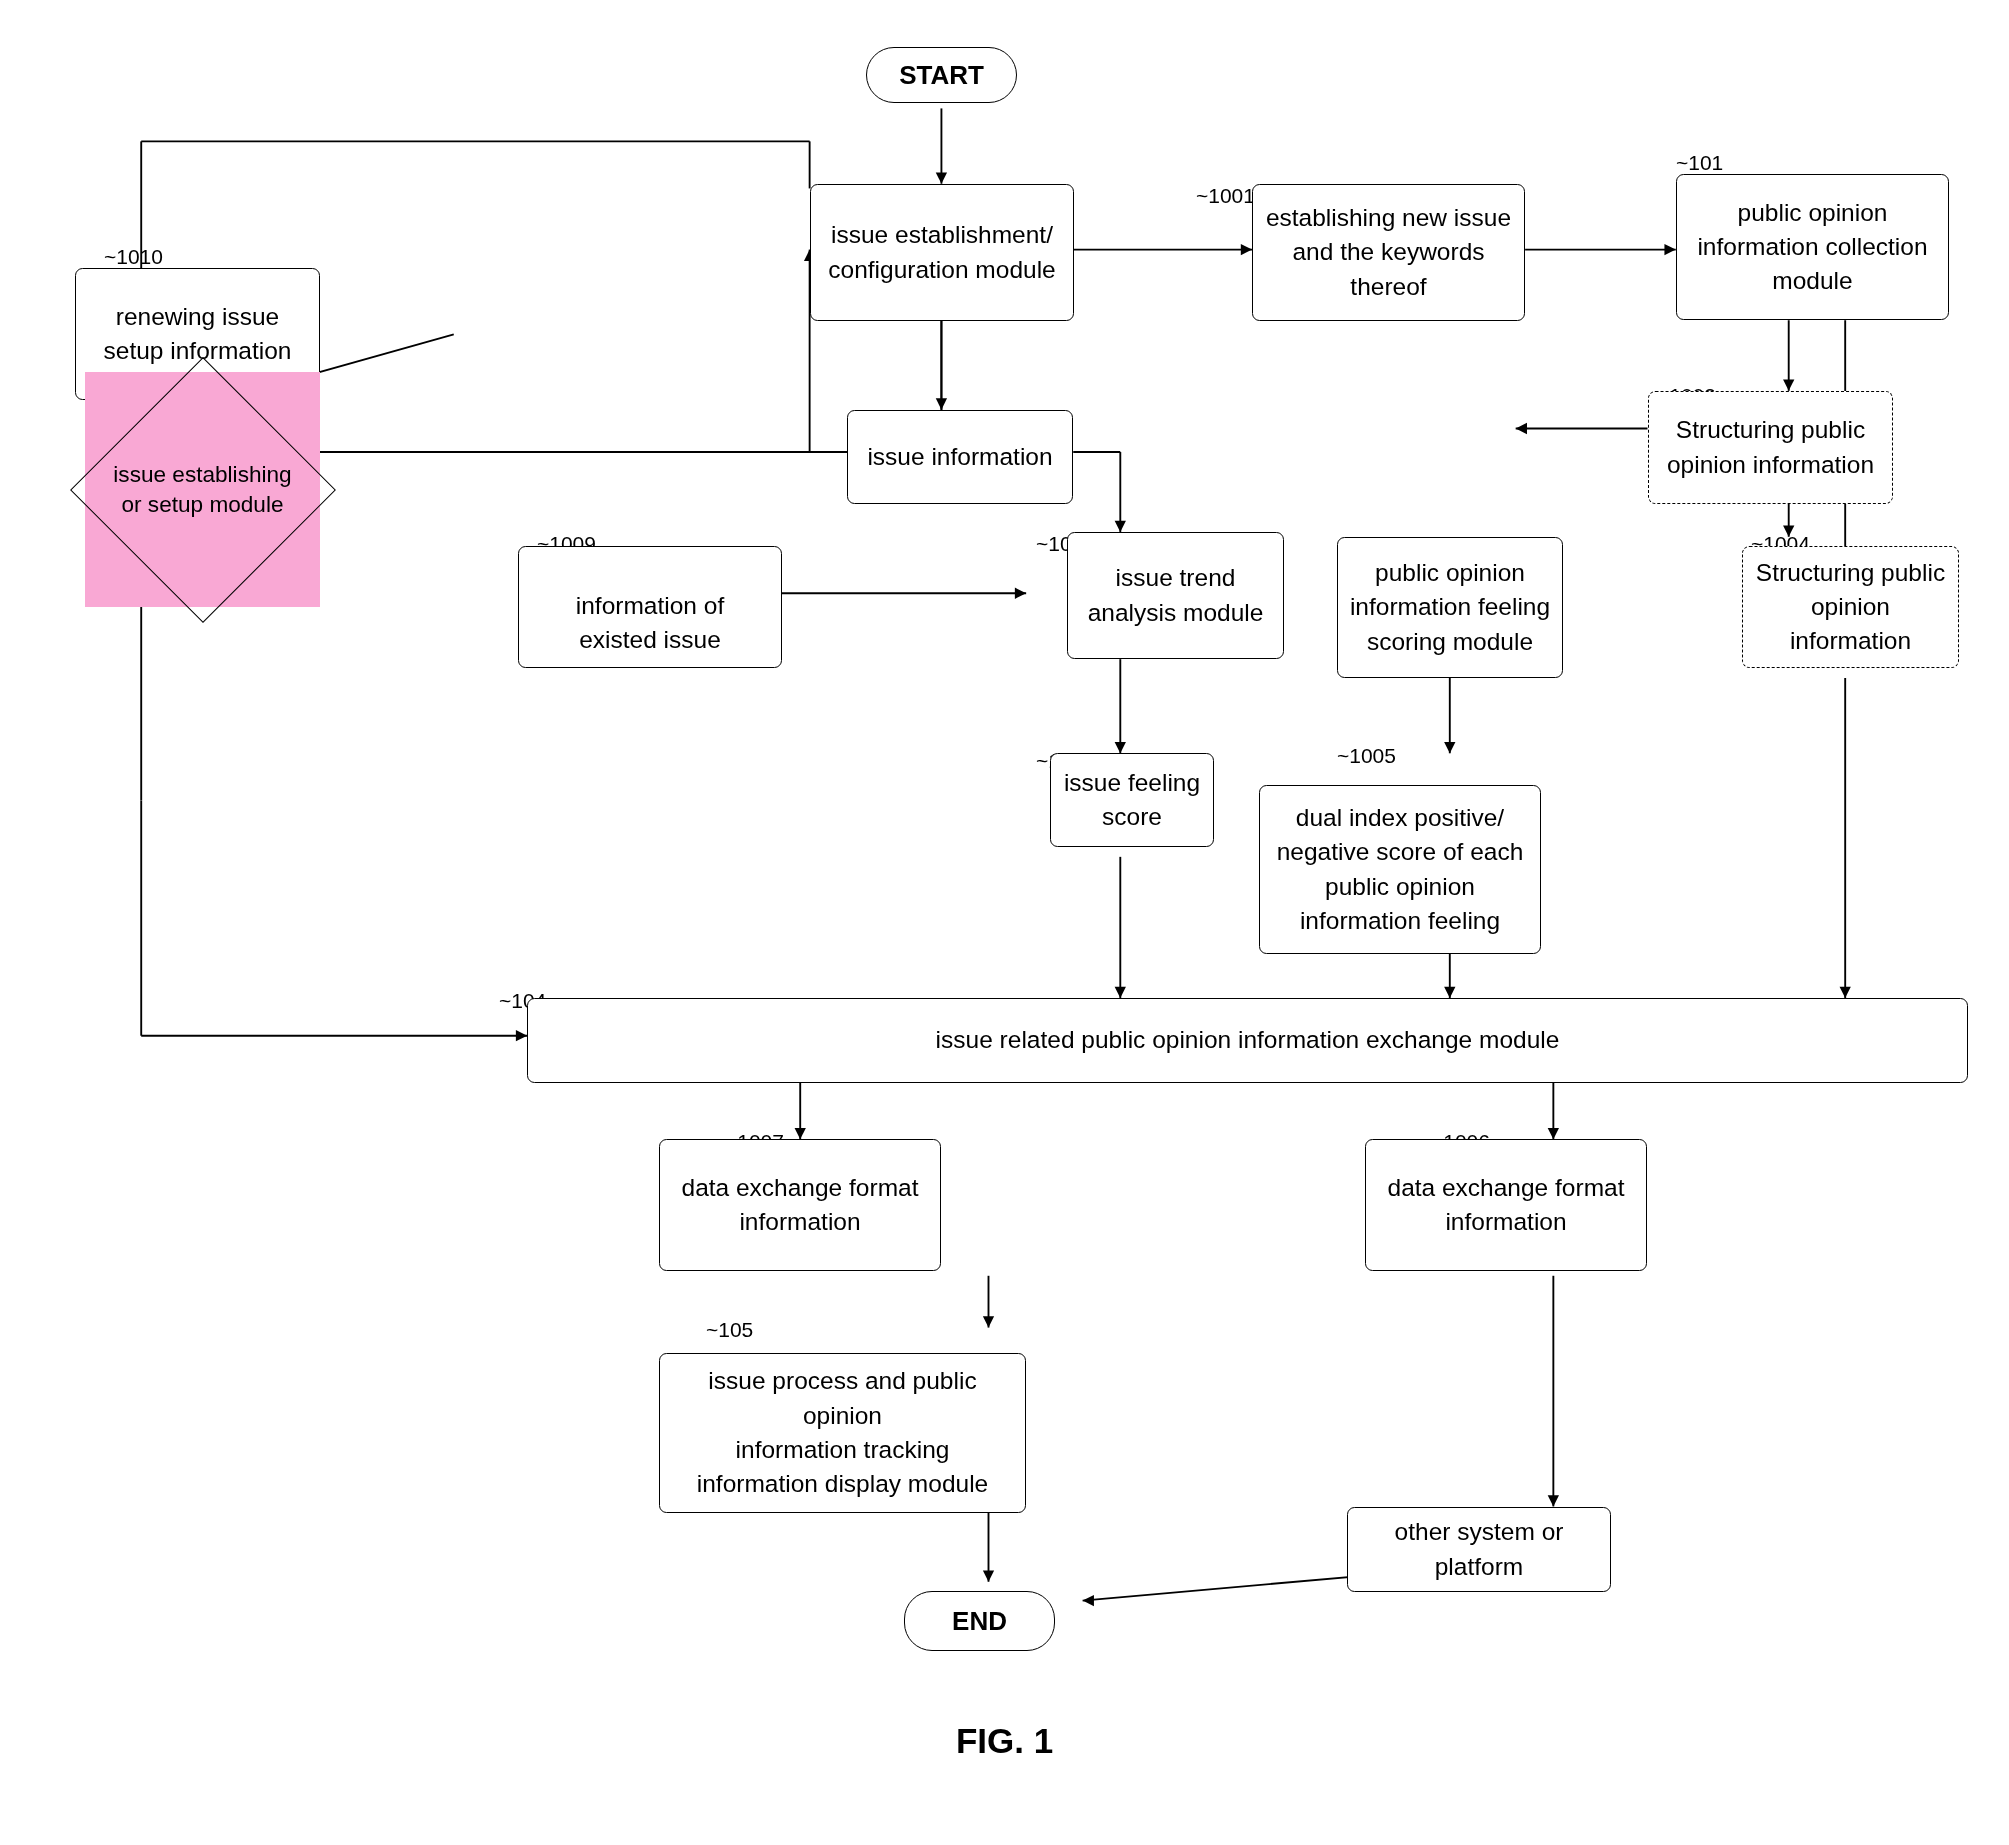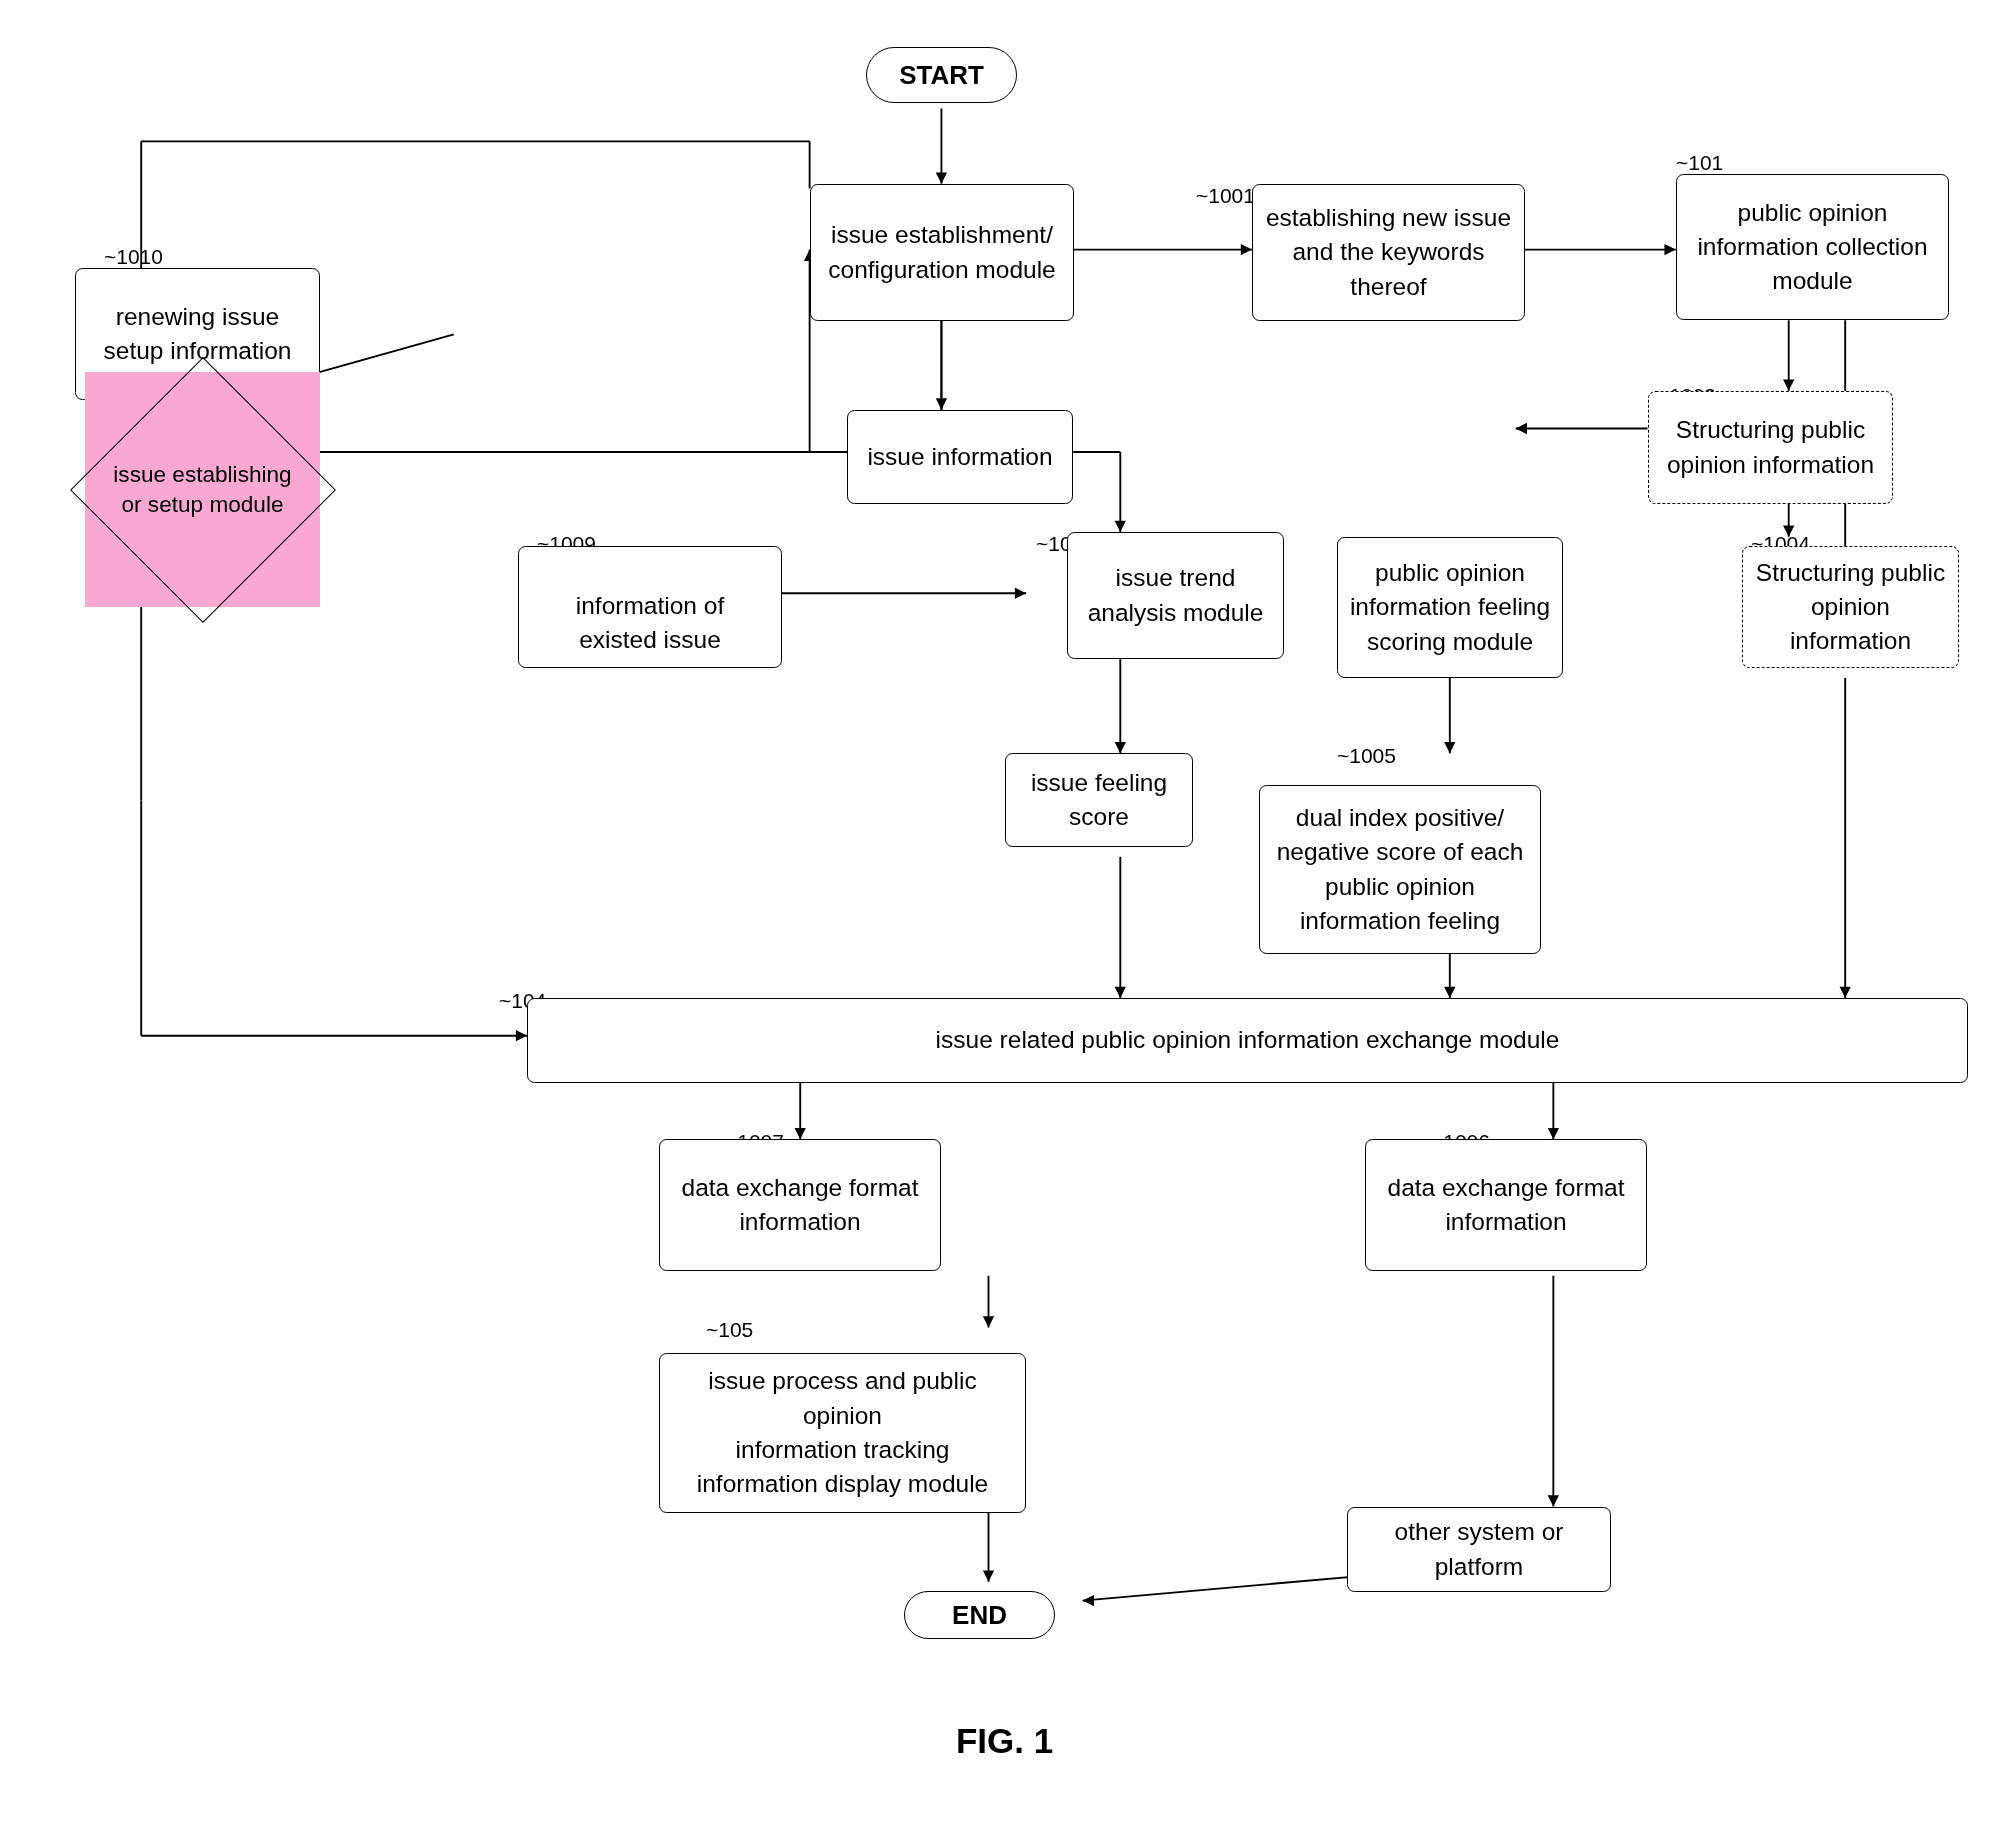--- a/index.html
+++ b/index.html
@@ -247,21 +247,21 @@
   </div>
 
   <div class="label" style="left:1751px; top:532px;">~1004</div>
 
   <div class="box box-rounded" style="left:1742px; top:546px; width:217px; height:122px; border-style: dashed;">
     <span>Structuring public<br>opinion information</span>
   </div>
 
   <div class="label" style="left:1036px; top:749px;">~1008</div>
 
-  <div class="box box-rounded" style="left:1005px; top:753px; width:188px; height:94px;">
+  <div class="box box-rounded" style="left:1050px; top:753px; width:164px; height:94px;">
     <span>issue feeling score</span>
   </div>
 
   <div class="label" style="left:1337px; top:744px;">~1005</div>
 
   <div class="box box-rounded" style="left:1259px; top:753px; width:282px; height:169px;margin-top:32px;">
     <span>dual index positive/<br>negative score of each<br>public opinion<br>information feeling</span>
   </div>
 
   <div class="label" style="left:499px; top:989px;">~104</div>
@@ -287,21 +287,21 @@
   <div class="box box-rounded" style="left:659px; top:1328px; width:367px; height:160px;margin-top:25px;">
     <span>issue process and public opinion<br>information tracking<br>information display module</span>
   </div>
 
   <div class="label" style="left:1365px; top:1502px;">~107</div>
 
   <div class="box box-rounded" style="left:1347px; top:1507px; width:264px; height:85px;">
     <span>other system or platform</span>
   </div>
 
-  <div class="terminal" style="left:904px; top:1591px; width:151px; height:48px;">
+  <div class="terminal" style="left:904px; top:1591px; width:151px; height:60px;">
     <span>END</span>
   </div>
 
   <div class="fig-label">
     <span>FIG. 1</span>
   </div>
 
 </div>
 
 

